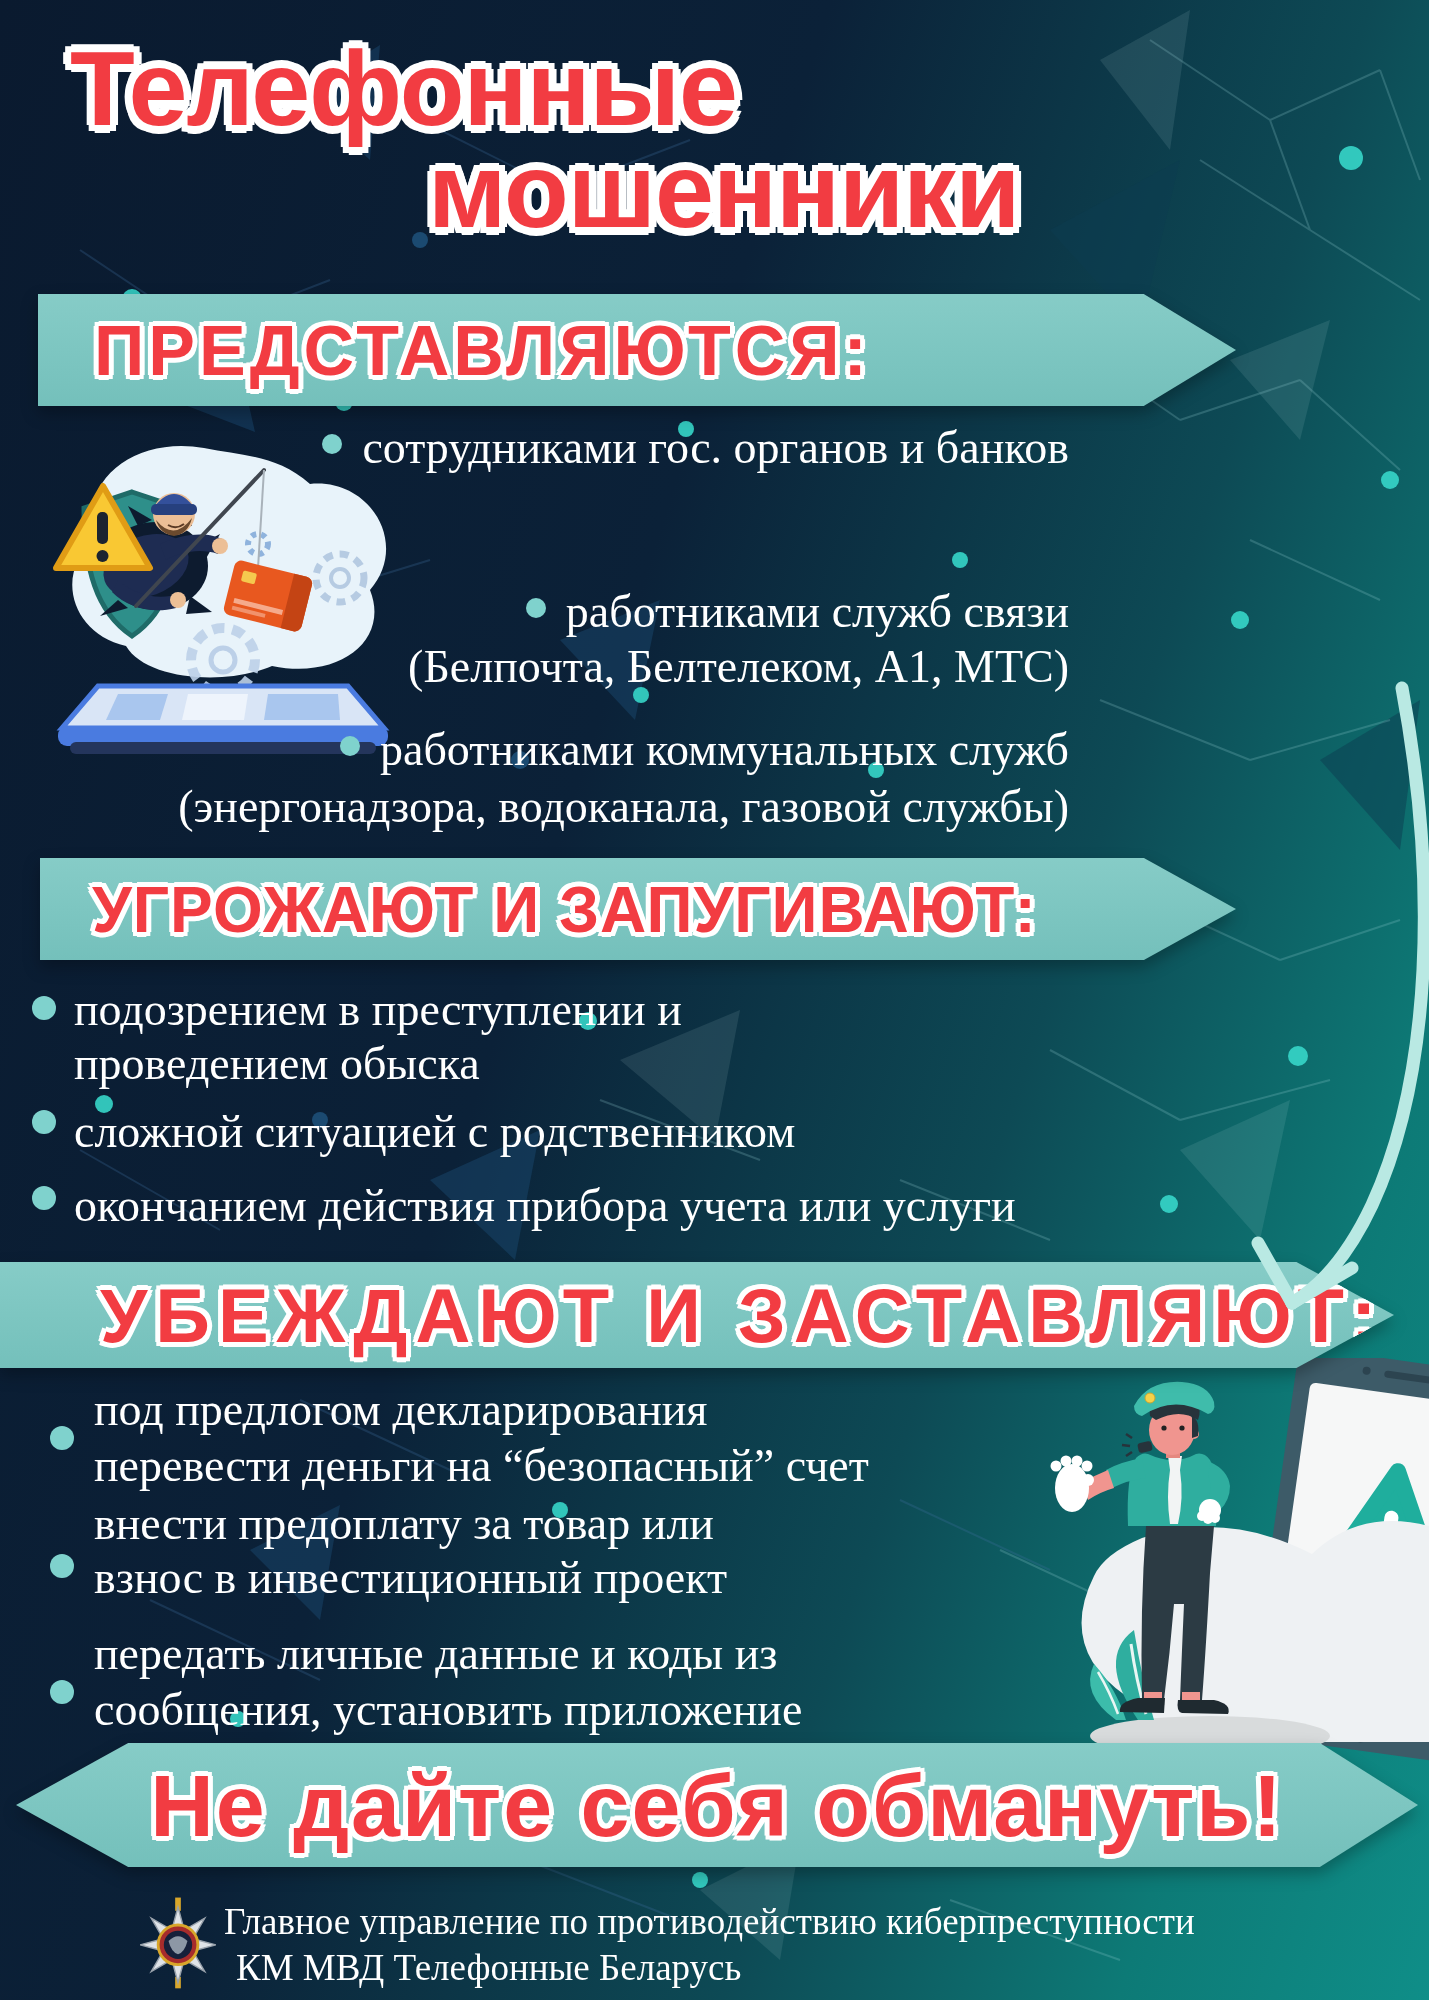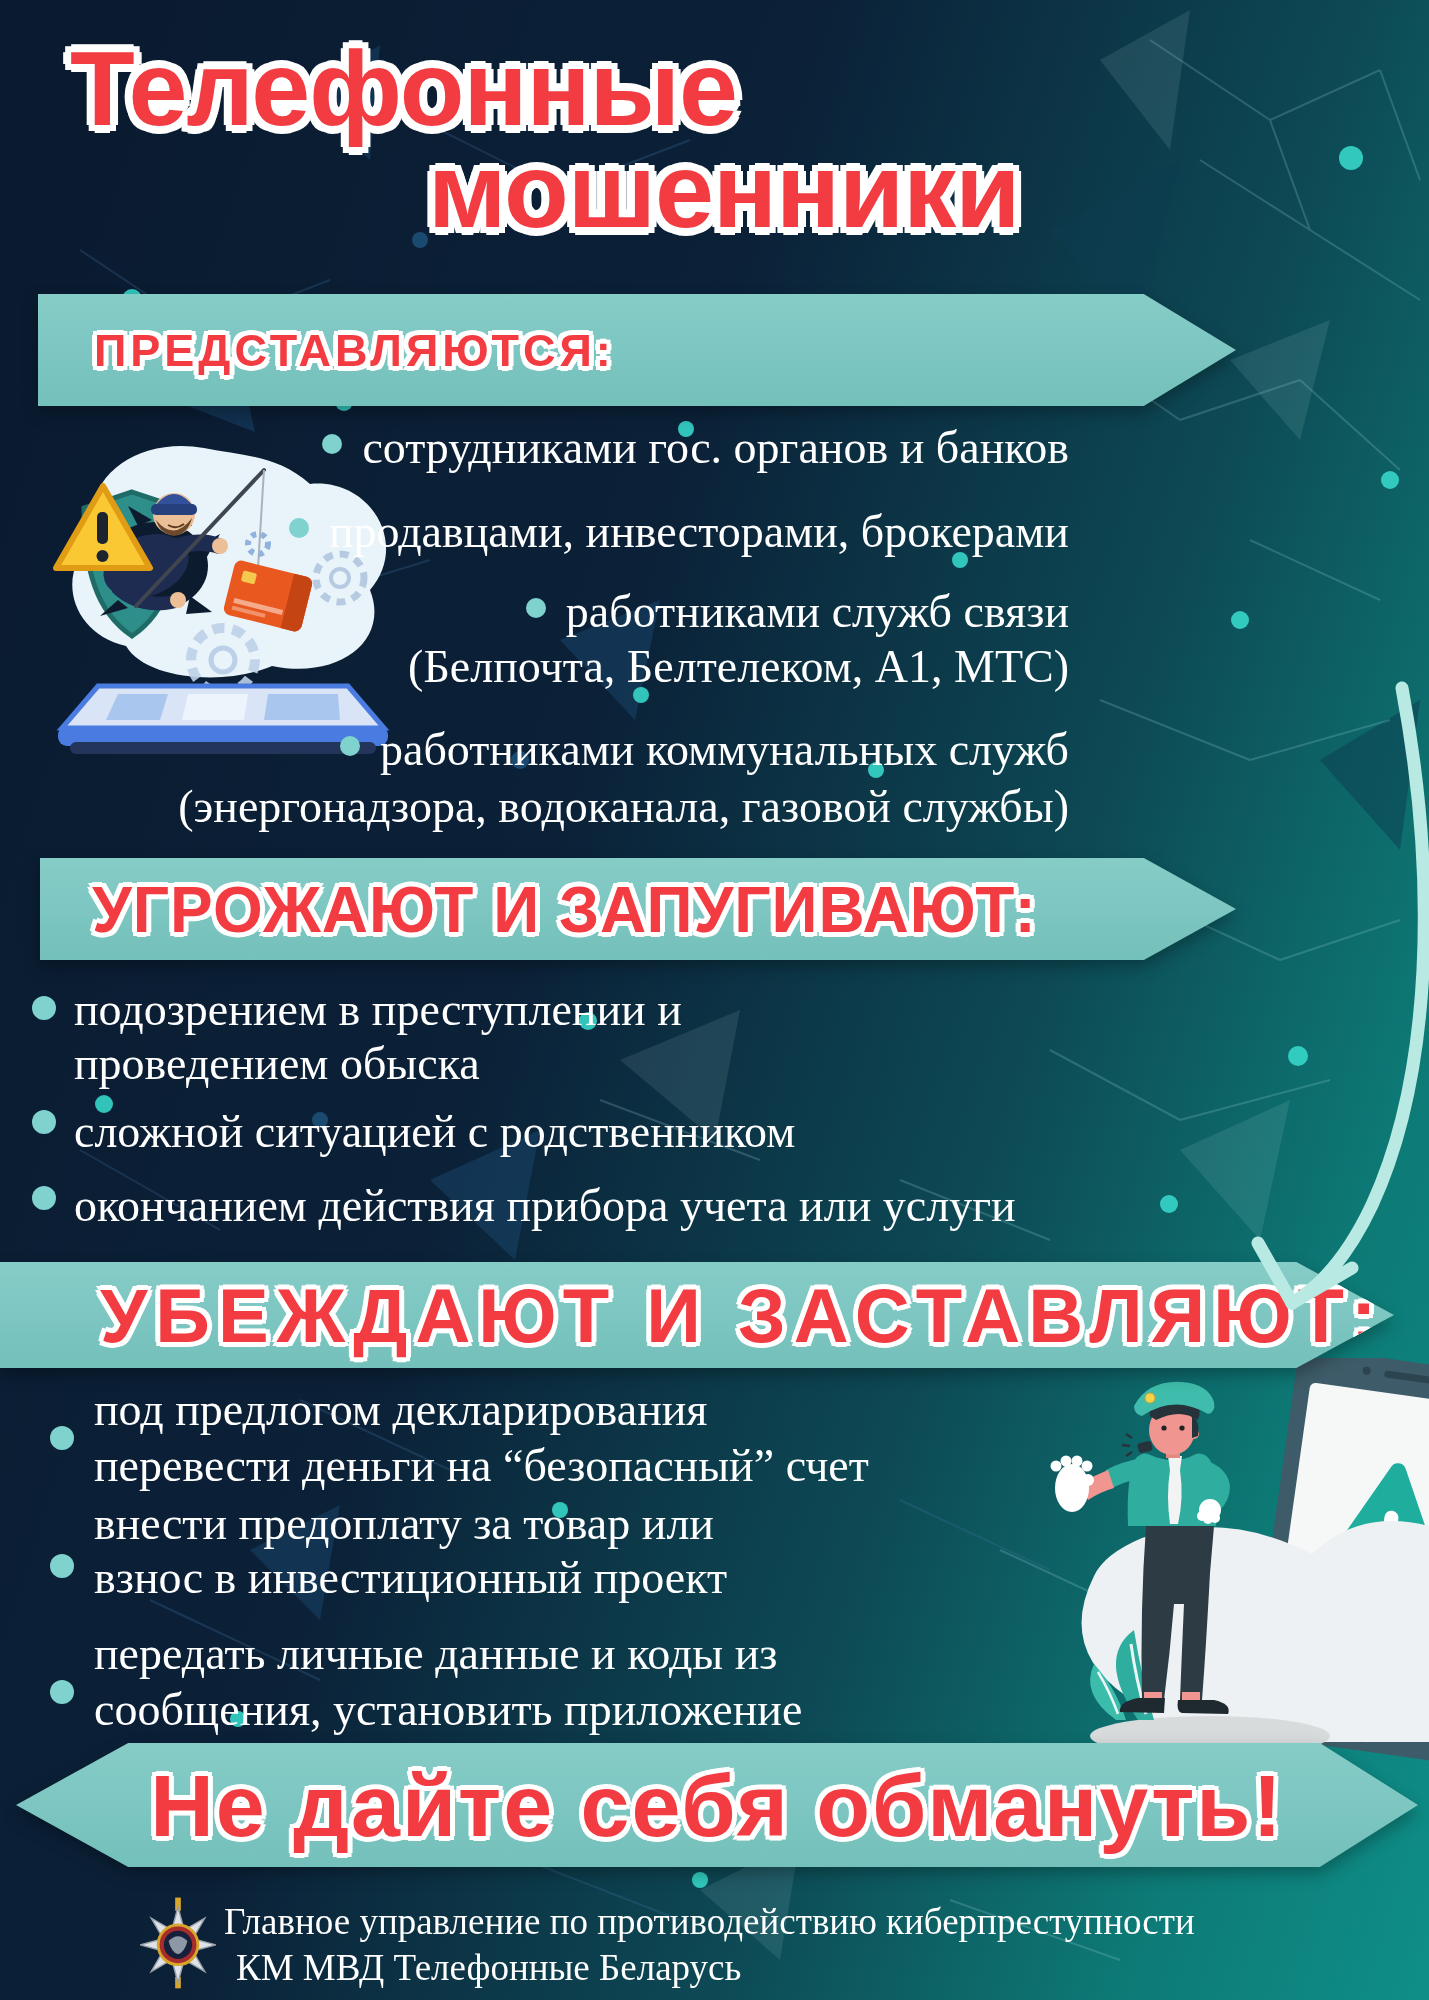--- a/index.html
+++ b/index.html
@@ -260,27 +260,26 @@
 
   <svg class="overlay-arrow" width="1429" height="2000" viewBox="0 0 1429 2000">
     <g stroke="#b9e9e3" stroke-width="13" stroke-linecap="round" fill="none">
       <path d="M1402,688 C1438,880 1432,1075 1372,1205 C1346,1260 1318,1288 1292,1303"></path>
       <path d="M1292,1303 L1258,1243"></path>
       <path d="M1292,1303 L1352,1268"></path>
     </g>
   </svg>
 
   <div class="banner-wrap" style="left:38px;top:294px;width:1198px;height:112px">
-    <div class="banner arrow-clip" style="font-size:45px;letter-spacing:4px;line-height:114px;padding-left:56px">
+    <div class="banner arrow-clip" style="font-size:70px;letter-spacing:4px;line-height:114px;padding-left:56px">
       <span>ПРЕДСТАВЛЯЮТСЯ:</span>
     </div>
   </div>
 
   <div class="line r-al" style="top:422px"><span class="idot"></span><span>сотрудниками гос. органов и банков</span></div>
-  <div class="line r-al" style="top:506px"><span class="idot"></span><span>продавцами, инвесторами, брокерами</span></div>
   <div class="line r-al" style="top:586px"><span class="idot"></span><span>работниками служб связи</span></div>
   <div class="line r-al" style="top:641px"><span>(Белпочта, Белтелеком, А1, МТС)</span></div>
   <div class="line r-al" style="top:781px"><span>(энергонадзора, водоканала, газовой службы)</span></div>
   <div class="line r-al" style="top:724px"><span class="idot"></span><span>работниками коммунальных служб</span></div>
 
   <div class="banner-wrap" style="left:40px;top:858px;width:1196px;height:102px">
     <div class="banner arrow-clip" style="font-size:64px;letter-spacing:1px;line-height:104px;padding-left:52px">
       <span>УГРОЖАЮТ И ЗАПУГИВАЮТ:</span>
     </div>
   </div>

